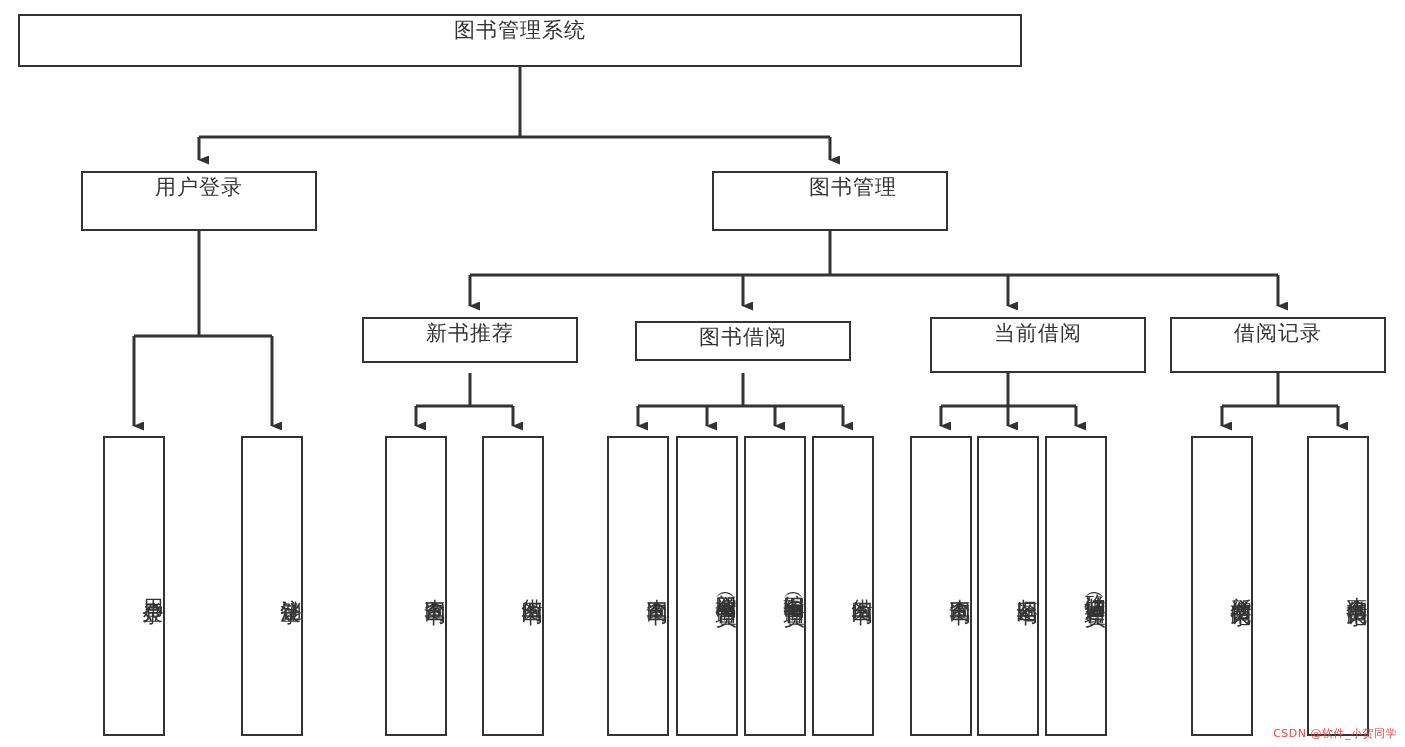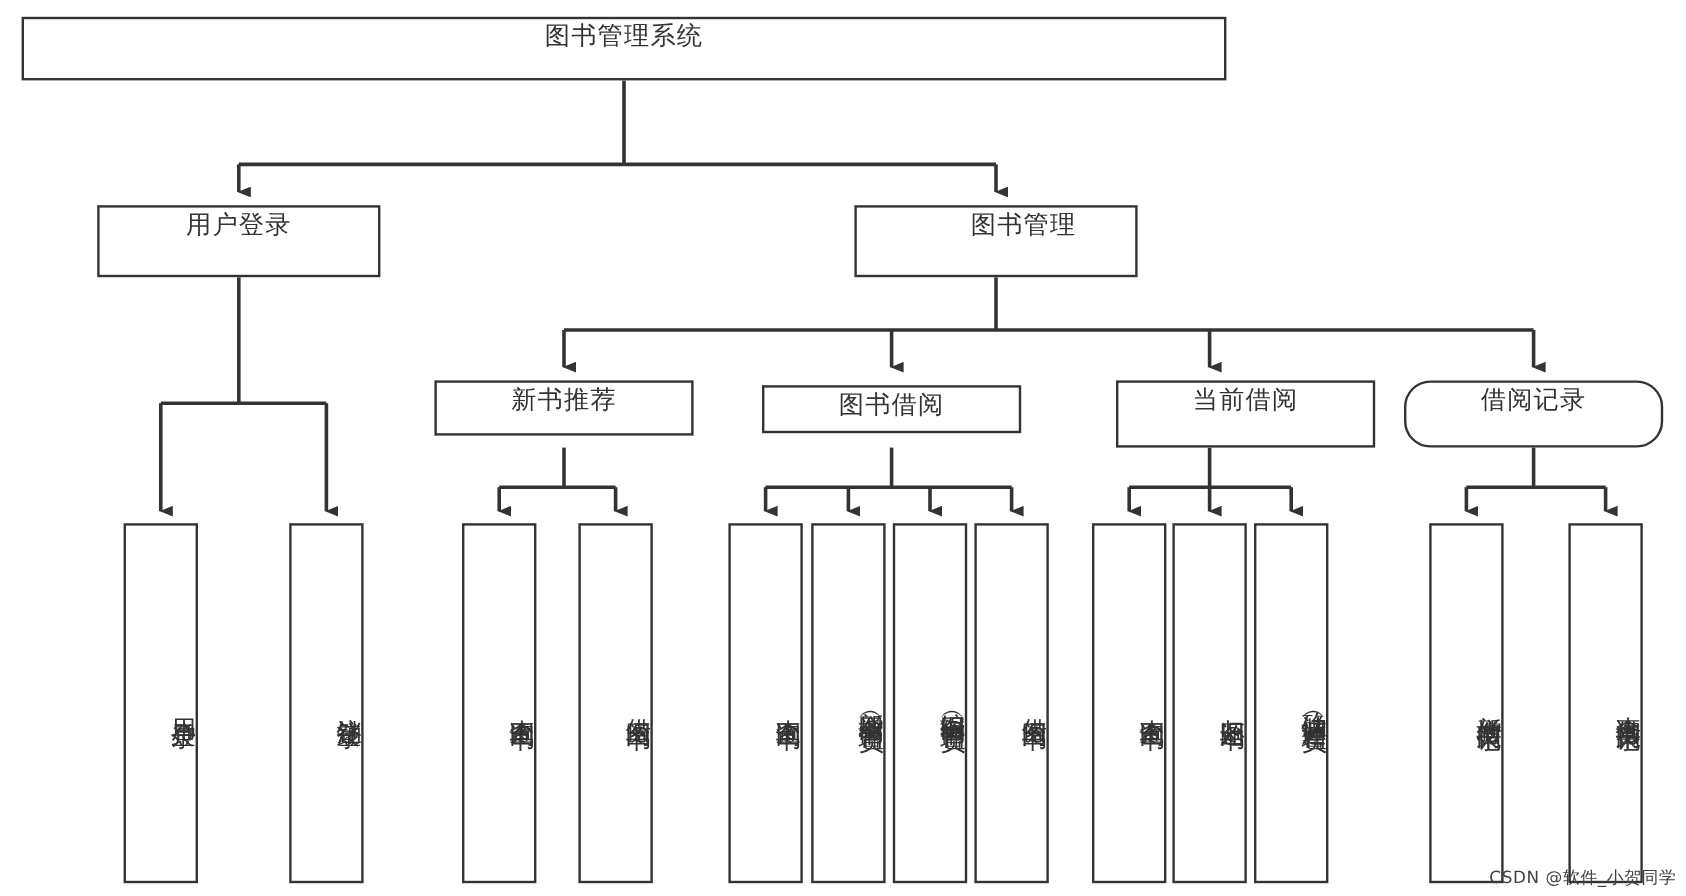--- a/index.html
+++ b/index.html
@@ -51,22 +51,22 @@
     line-height: 1.0;
   }
   .node-label {
     display: block;
     white-space: nowrap;
   }
   #watermark {
     position: absolute;
     right: 8px;
     bottom: 6px;
-    font-size: 14px;
-    color: #404040;
+    font-size: 11px;
+    color: #ef4444;
     letter-spacing: 0.5px;
     white-space: nowrap;
     pointer-events: none;
   }
 </style>
 </head>
 <body>
 
 <div id="diagram-root">
 
@@ -133,21 +133,21 @@
 
   <div class="node-box horiz" style="left:362px; top:317px; width:216px; height:46px;">
     <span class="node-label">新书推荐</span>
   </div>
   <div class="node-box horiz" style="left:635px; top:321px; width:216px; height:40px;">
     <span class="node-label">图书借阅</span>
   </div>
   <div class="node-box horiz" style="left:900px; top:317px; width:216px; height:56px;margin-left:30px;">
     <span class="node-label">当前借阅</span>
   </div>
-  <div class="node-box horiz" style="left:1170px; top:317px; width:216px; height:56px;border-radius:22px;">
+  <div class="node-box horiz" style="left:1170px; top:317px; width:216px; height:56px;">
     <span class="node-label">借阅记录</span>
   </div>
 
   <div class="node-box vert" style="left:103px; top:436px; width:62px; height:300px;">
     <span class="node-label">用户登录</span>
   </div>
   <div class="node-box vert" style="left:241px; top:436px; width:62px; height:300px;">
     <span class="node-label">注销登录</span>
   </div>
 

